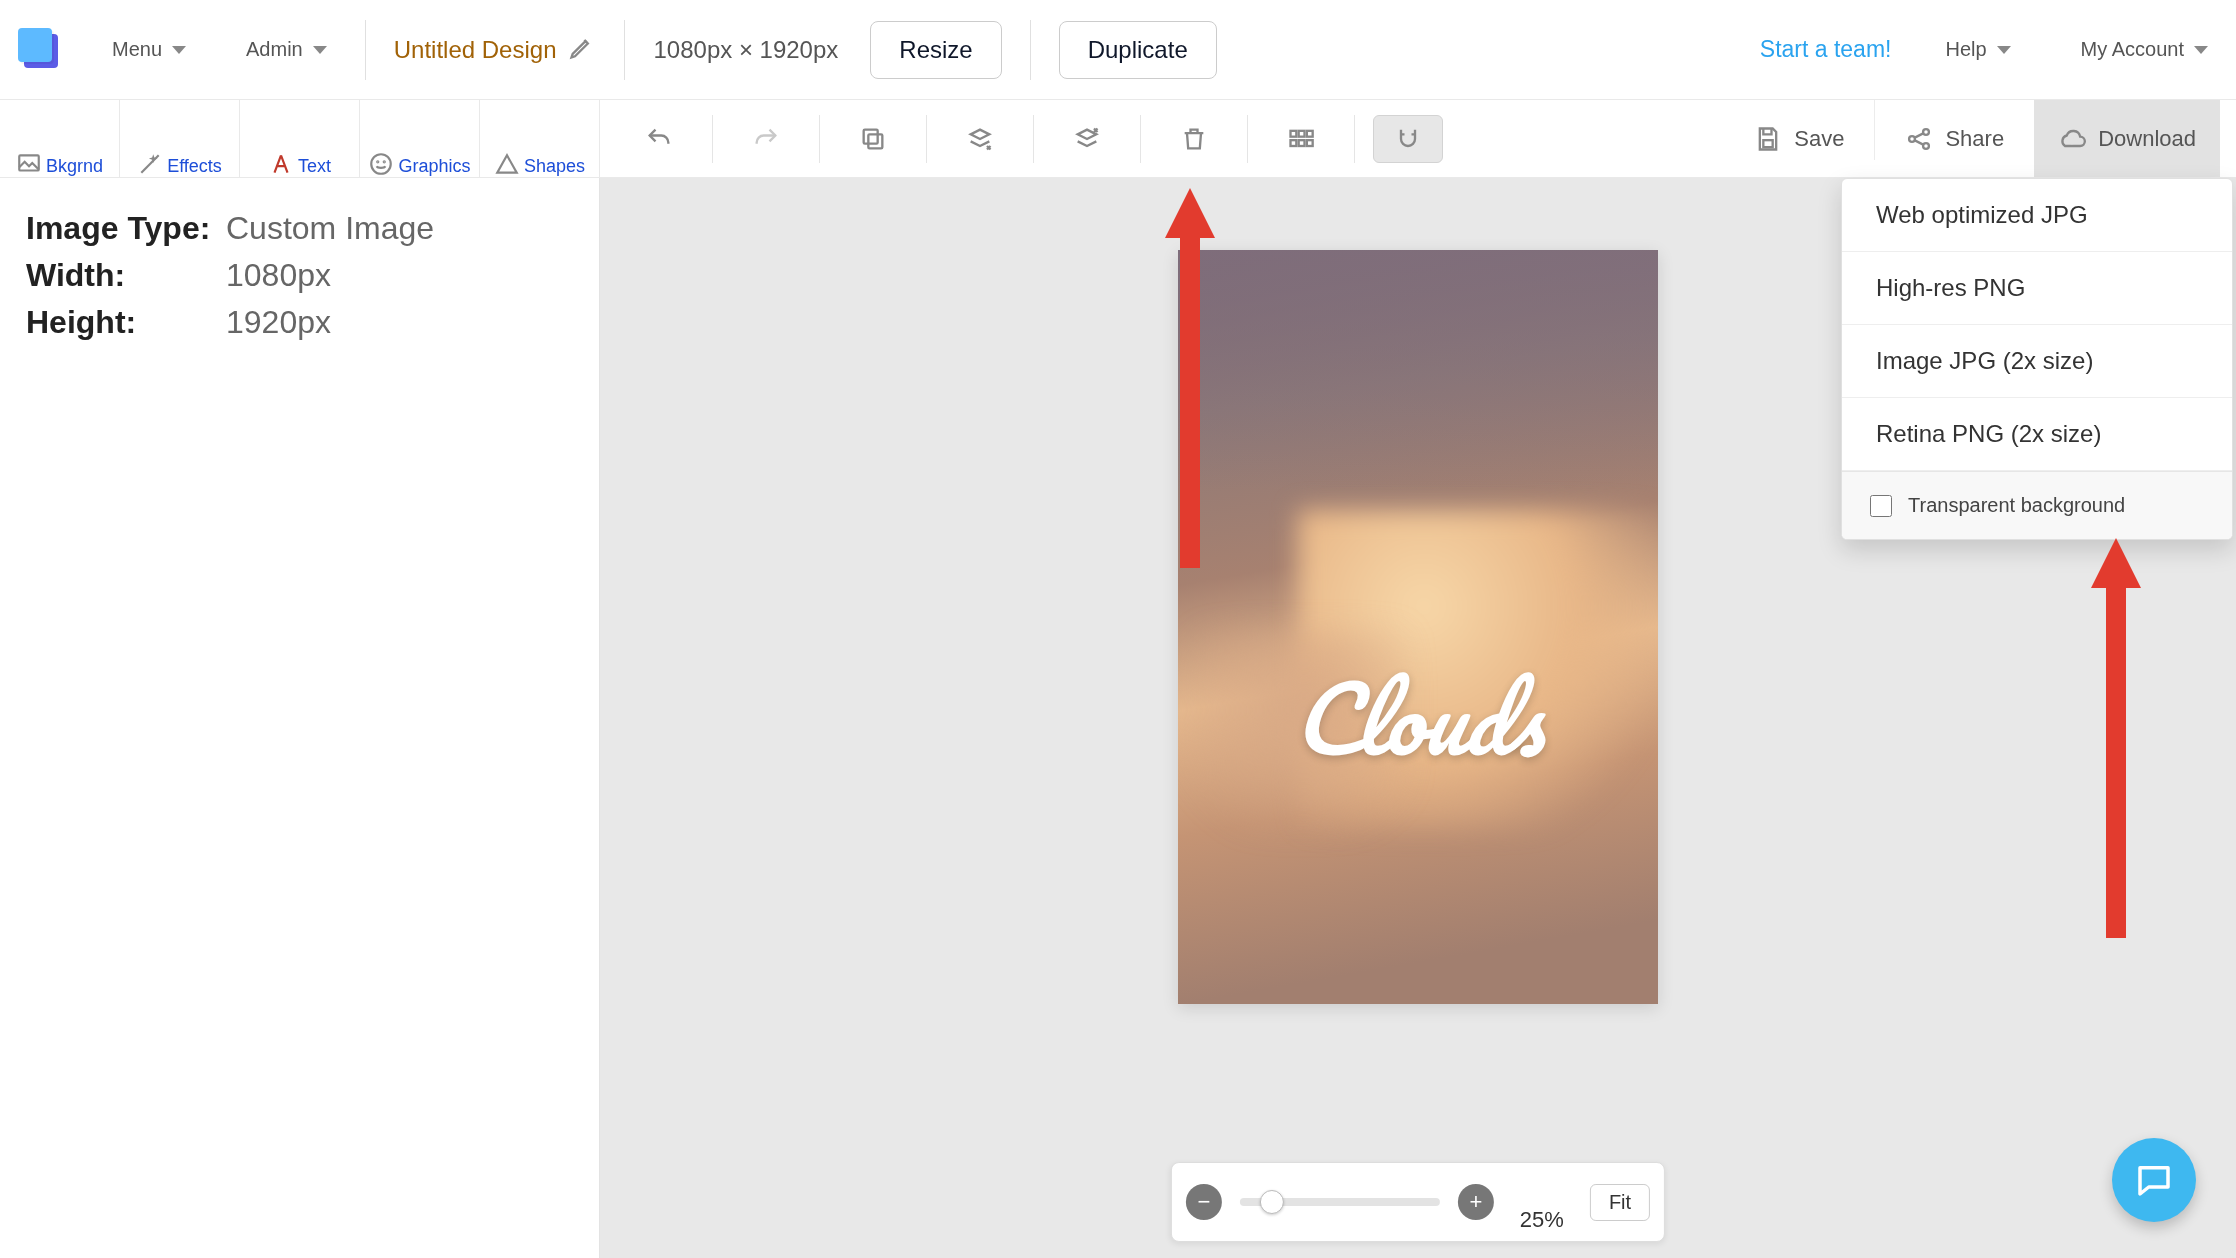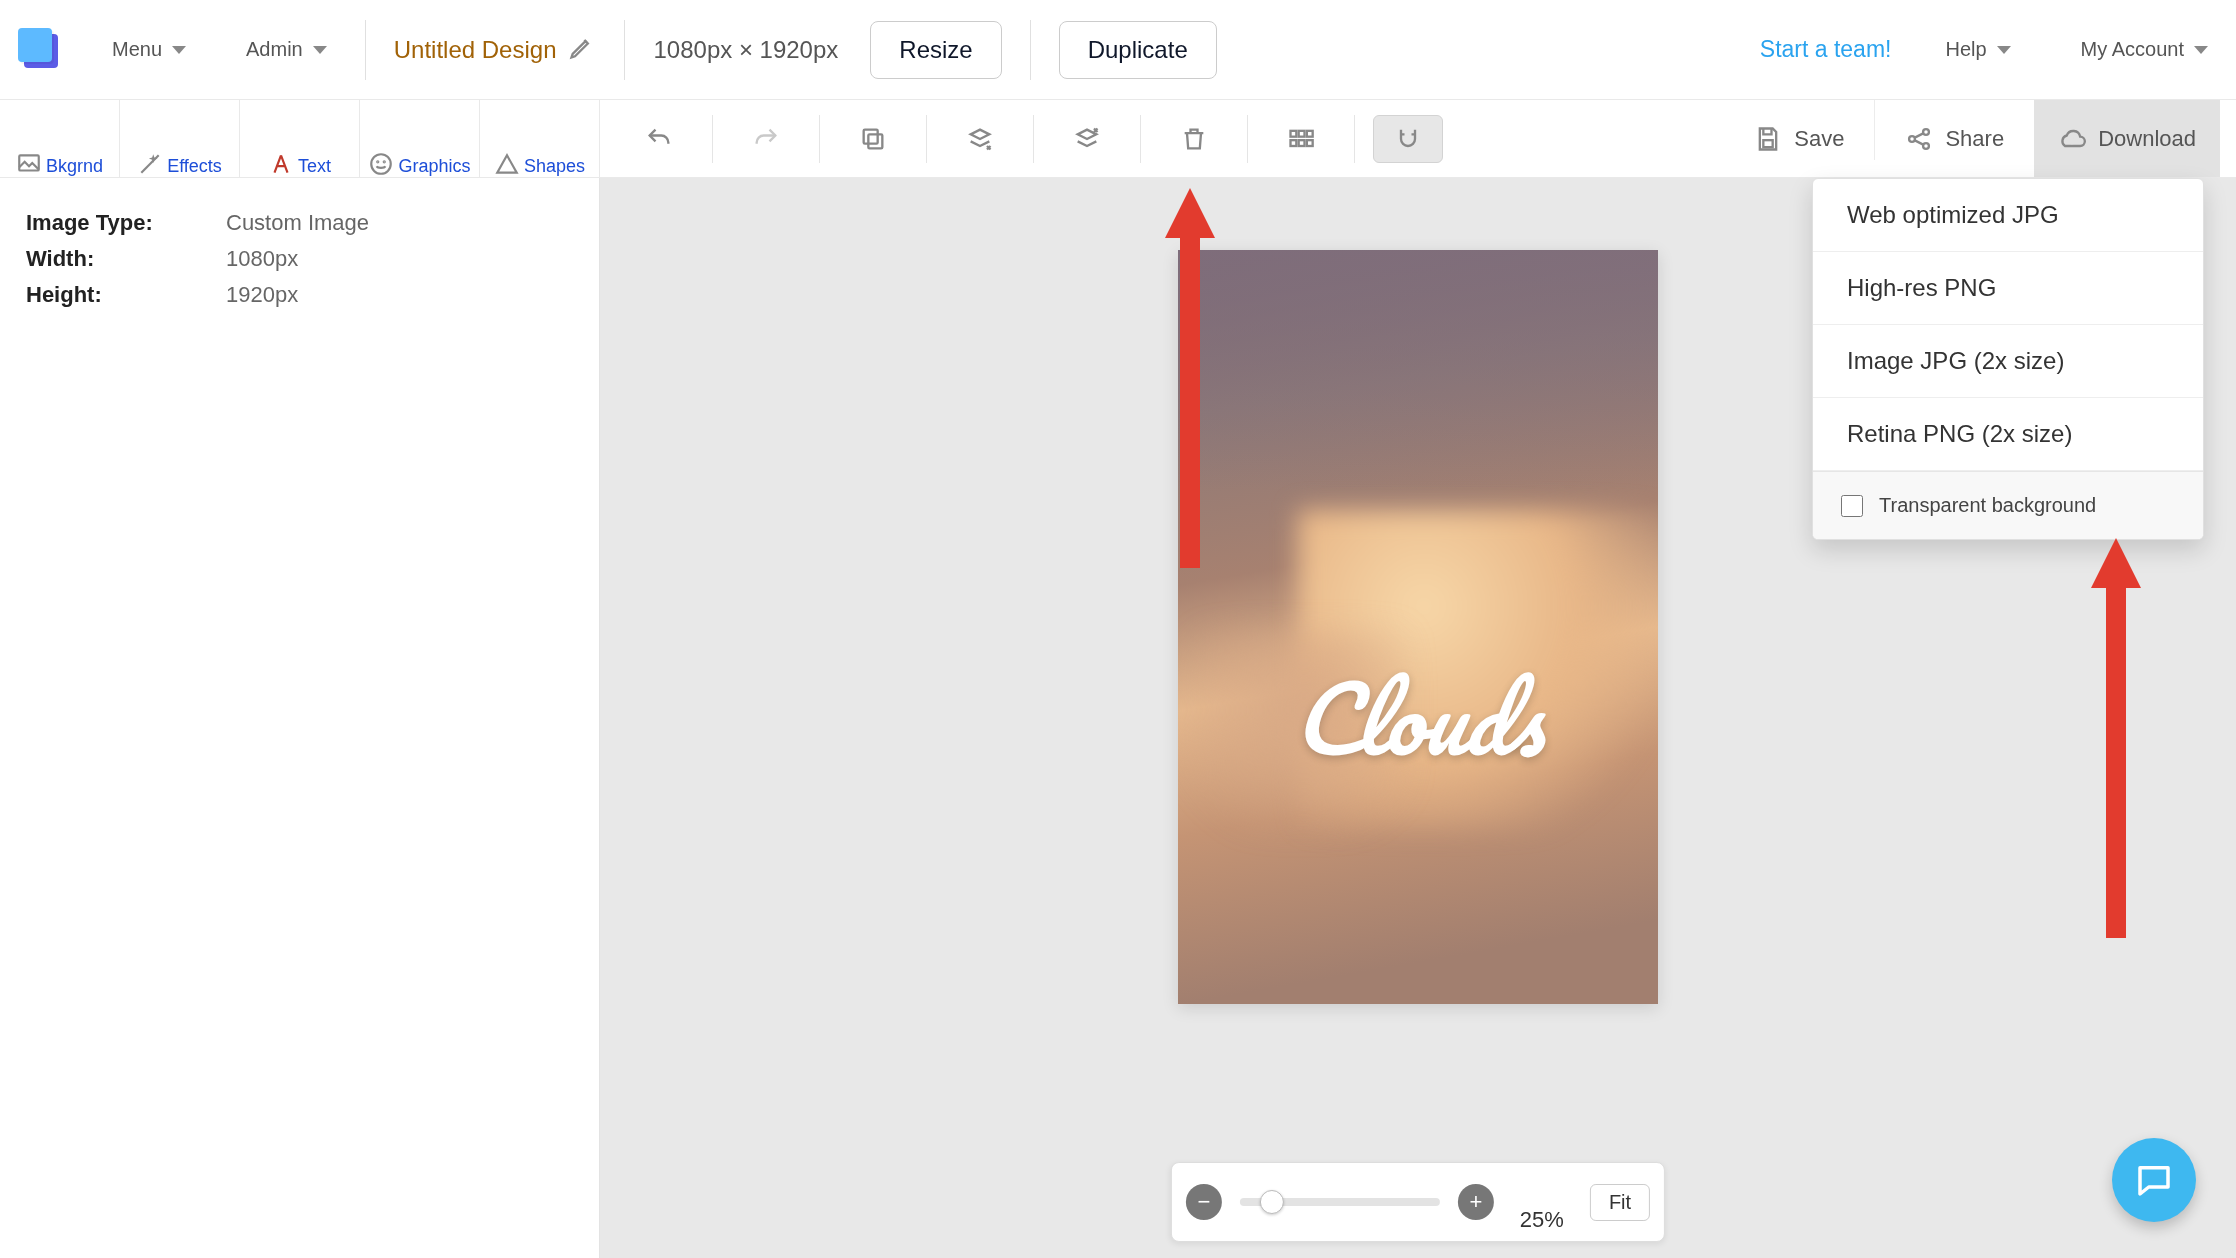--- a/index.html
+++ b/index.html
@@ -23,30 +23,30 @@
 .tb-icons { display:flex; align-items:center; padding:0 14px; }
 .tb-btn { width:70px; height:48px; margin:0 10px; display:flex; align-items:center; justify-content:center; color:#999; font-size:26px; cursor:pointer; border-radius:6px; }
 .tb-sep { width:1px; height:48px; background:#e5e5e5; margin:0 8px;}
 .tb-btn.active { background:#e7e7e7; border:1px solid #d3d3d3; color:#666;}
 .tb-spacer { flex:1; }
 .tb-action { display:flex; align-items:center; gap:12px; padding:0 30px; color:#555; font-size:22px; cursor:pointer;}
 .tb-action.download { background:#e2e2e2; padding:12px 24px; margin-right:16px;}
 .tb-action-sep { width:1px; height:60px; background:#ececec;}
 .main { position:absolute; top:178px; left:0; right:0; bottom:0; display:flex;}
 .leftpanel { width:600px; background:#fff; border-right:1px solid #e3e3e3; padding:32px 26px; }
-.proprow { display:flex; margin-bottom:10px; font-size:22px; }
+.proprow { display:flex; margin-bottom:10px; font-size:32px; }
 .proprow .lab { width:200px; font-weight:700; color:#222;}
 .proprow .val { color:#666; }
 .canvas-area { flex:1; background:#e8e8e8; position:relative;}
 .canvas { position:absolute; left:50%; transform:translateX(-50%); top:72px; width:480px; height:754px; background:linear-gradient(170deg,#7b6773 0%,#8e7977 20%,#a78170 40%,#e6b98e 55%,#c59474 70%,#a27f6f 90%); overflow:hidden; box-shadow:0 4px 16px rgba(0,0,0,.12);}
 .cloud-blur1 { position:absolute; right:-60px; top:260px; width:420px; height:320px; background: radial-gradient(circle at 30% 30%, #f7d7a8 0%, #e8b788 40%, rgba(232,183,136,0) 70%); filter:blur(12px);}
 .cloud-blur2 { position:absolute; left:-30px; top:380px; width:260px; height:200px; background: radial-gradient(circle at 60% 40%, #d8a986 0%, rgba(216,169,134,0) 70%); filter:blur(14px);}
 .cloud-top { position:absolute; left:0; top:0; right:0; height:240px; background:linear-gradient(180deg, rgba(127,110,124,.8), rgba(127,110,124,0));}
 .canvas-text { position:absolute; top:390px; left:0; right:0; text-align:center; font-family:"Brush Script MT","Pacifico",cursive; font-size:88px; color:#fff; font-style:italic; text-shadow:0 3px 8px rgba(0,0,0,.2);}
-.download-menu { position:absolute; right:32px; top:0; width:392px; background:#fff; border:1px solid #e0e0e0; border-radius:6px; box-shadow:0 10px 24px rgba(0,0,0,.15); overflow:hidden;}
+.download-menu { position:absolute; right:3px; top:0; width:392px; background:#fff; border:1px solid #e0e0e0; border-radius:6px; box-shadow:0 10px 24px rgba(0,0,0,.15); overflow:hidden;}
 .dm-item { padding:22px 34px; border-bottom:1px solid #eee; font-size:24px; color:#333; cursor:pointer;}
 .dm-item:last-child { border-bottom:none; }
 .dm-check { display:flex; align-items:center; gap:16px; padding:22px 28px; border-top:1px solid #e6e6e6; background:#f8f8f8;}
 .dm-check input { width:22px; height:22px; }
 .arrow-up { position:absolute; width:60px; }
 .arrow-up svg { display:block; }
 .zoombar { position:absolute; bottom:16px; left:50%; transform:translateX(-50%); background:#fff; border:1px solid #ddd; border-radius:8px; display:flex; align-items:center; gap:18px; padding:8px 14px; box-shadow:0 2px 6px rgba(0,0,0,.08);}
 .zoom-btn { width:36px; height:36px; border-radius:50%; background:#777; color:#fff; display:flex; align-items:center; justify-content:center; font-size:22px; cursor:pointer;}
 .zoom-slider { width:200px; height:8px; background:#e3e3e3; border-radius:4px; position:relative;}
 .zoom-slider .knob { position:absolute; left:20px; top:-8px; width:24px; height:24px; background:#fff; border:1px solid #bbb; border-radius:50%; box-shadow:0 1px 3px rgba(0,0,0,.2);}

